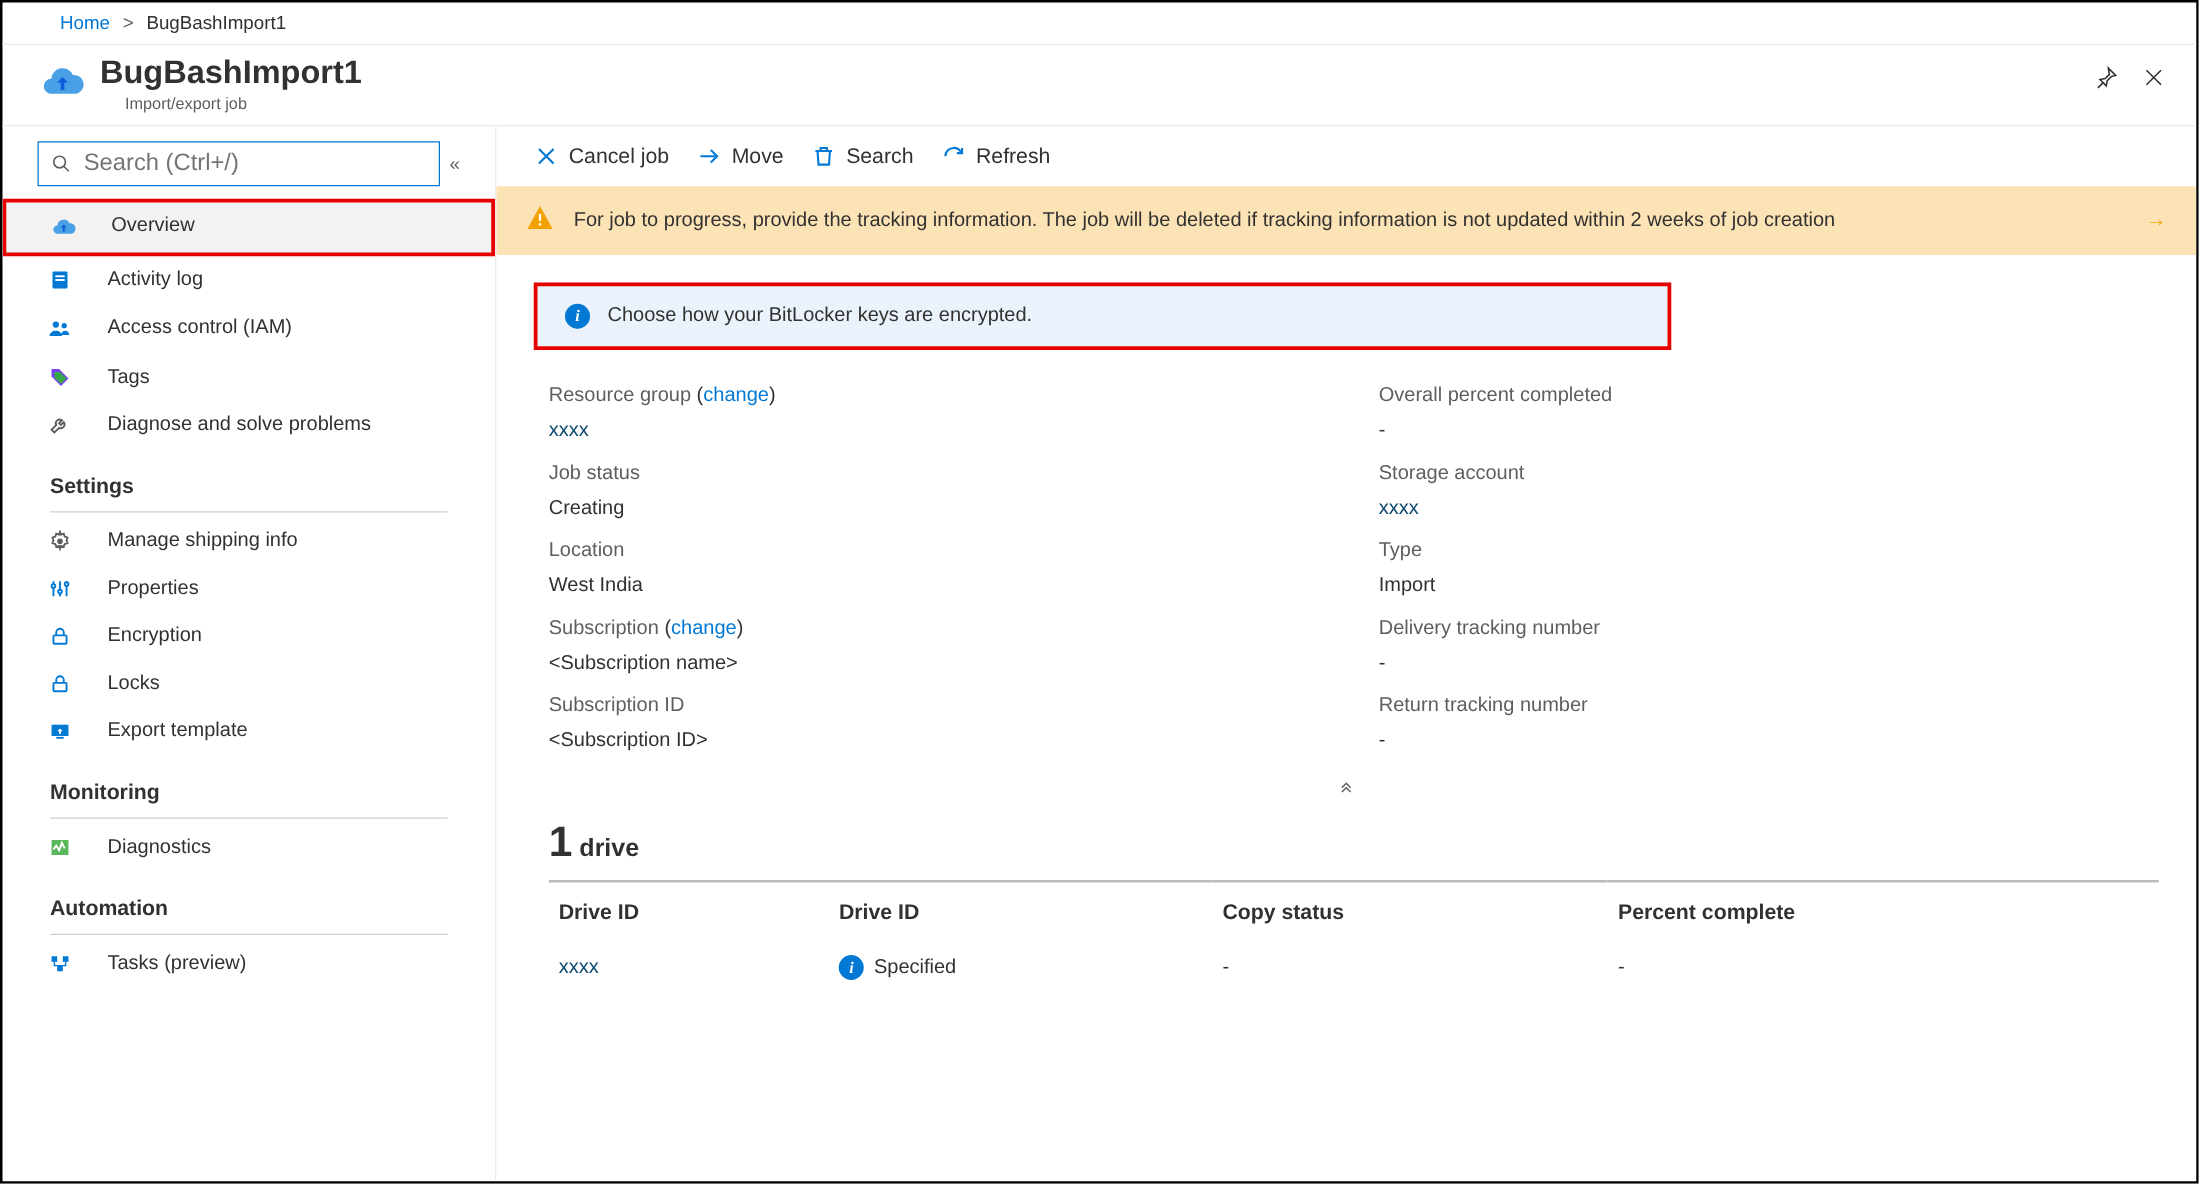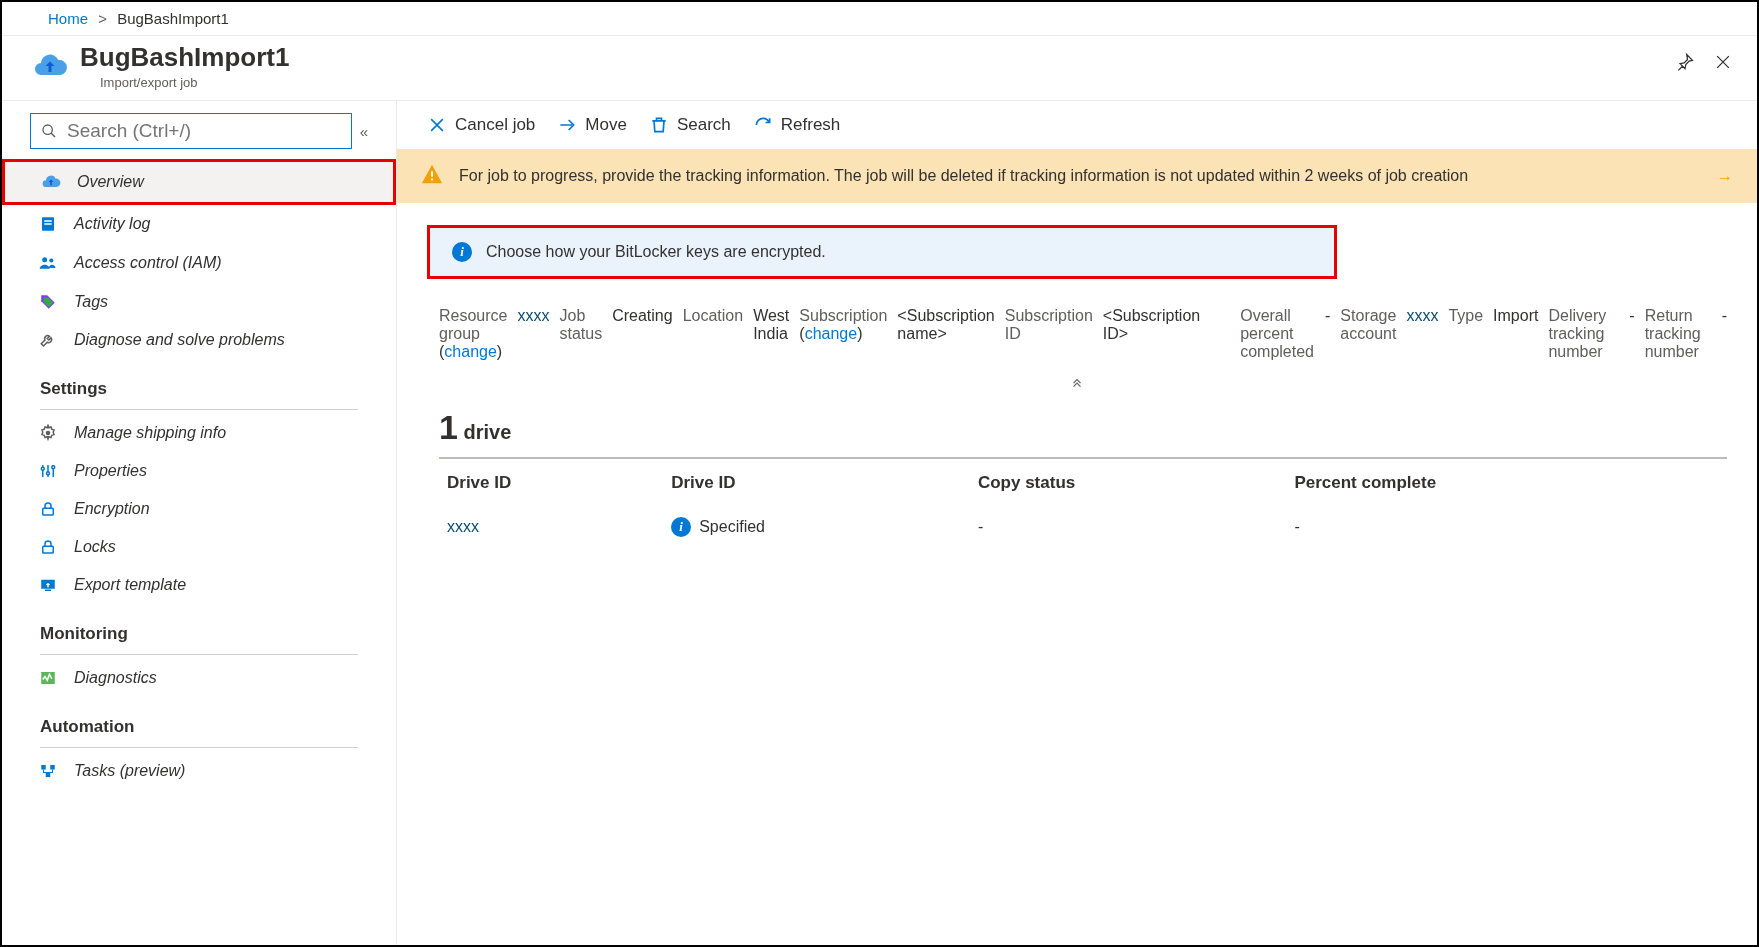--- a/index.html
+++ b/index.html
@@ -20,42 +20,42 @@
   .titlebar .actions svg { width: 20px; height: 20px; stroke: #323130; stroke-width: 1.5; fill: none; }
 
   .body { display: flex; flex: 1; overflow: hidden; }
 
   .sidebar { width: 395px; padding: 12px 0 12px 0; border-right: 1px solid #edebe9; overflow-y: auto; }
   .search-row { display: flex; align-items: center; padding: 0 28px 10px; gap: 8px; }
   .search-box { flex:1; border: 1.5px solid #0078d4; height: 36px; display: flex; align-items: center; padding: 0 10px; gap: 8px; }
   .search-box input { border: none; outline: none; font-size: 19px; flex: 1; color: #0369a1; background: transparent; }
   .collapse-icon { color: #605e5c; font-size: 15px; }
 
-  .nav-item { display: flex; align-items: center; gap: 16px; padding: 10px 18px 10px 36px; font-size: 16px; cursor: pointer; font-style: italic; }
+  .nav-item { display: flex; align-items: flex-start; gap: 28px; padding: 10px 18px 10px 36px; font-size: 16px; cursor: pointer; }
   .nav-item.selected { background: #f3f2f1; border: 3px solid #e60000; }
   .nav-item .nav-icon { width: 20px; display: flex; justify-content: center; }
   .nav-section { padding: 20px 38px 6px; font-size: 17px; font-weight: 600; color: #323130; }
   .nav-divider { margin: 4px 38px; border-top: 1px solid #d2d0ce; }
 
   .main { flex: 1; overflow-y: auto; position: relative; }
   .toolbar { display: flex; align-items: center; gap: 22px; padding: 14px 30px; font-size: 17px; color: #323130; }
   .tb-btn { display: flex; align-items: center; gap: 8px; cursor: pointer; }
   .tb-btn svg { width: 20px; height: 20px; }
 
   .warning-bar { background: #fbe3b6; display: flex; align-items: center; padding: 14px 24px; gap: 16px; font-size: 16px; color: #323130; }
   .warning-bar .tri { color: #f2a100; }
   .warning-bar .arrow { color: #f2a100; margin-left: auto;  font-weight: bold;}
 
   .info-bar-wrap { padding: 22px 0 0 30px; }
   .info-bar { background: #eaf2fb; display: flex; align-items: center; padding: 14px 22px; gap: 14px; font-size: 16px; width: 100%; }
   .info-bar.highlight { border: 3.5px solid #e60000; width: 910px; }
   .info-circle { width: 20px; height: 20px; border-radius: 50%; background: #0078d4; color: #fff; display:flex; align-items:center; justify-content:center; font-weight:bold; font-family: Georgia, serif; font-style: italic; font-size: 13px; }
 
   .props { display: flex; padding: 28px 30px 10px 42px; gap: 40px; font-size: 16px; }
-  .props-col { display: flex; flex-direction: row; gap: 10px; flex: 1; }
+  .props-col { display: flex; flex-direction: column; gap: 10px; flex: 1; }
   .prop-label { color: #605e5c; }
   .prop-val { color: #323130; margin-bottom: 6px; }
   .link { color: #0c4a6e; cursor: pointer; }
   .change { color: #0078d4; }
 
   .collapse-row { text-align: center; font-size: 14px; color: #605e5c; padding: 4px 0 8px; cursor: pointer; }
 
   .drives { padding: 8px 30px 10px 42px; }
   .drives-head { font-size: 20px; font-weight: 600; padding-bottom: 10px; }
   .drives-head .big { font-size: 34px; font-weight: 600; }

